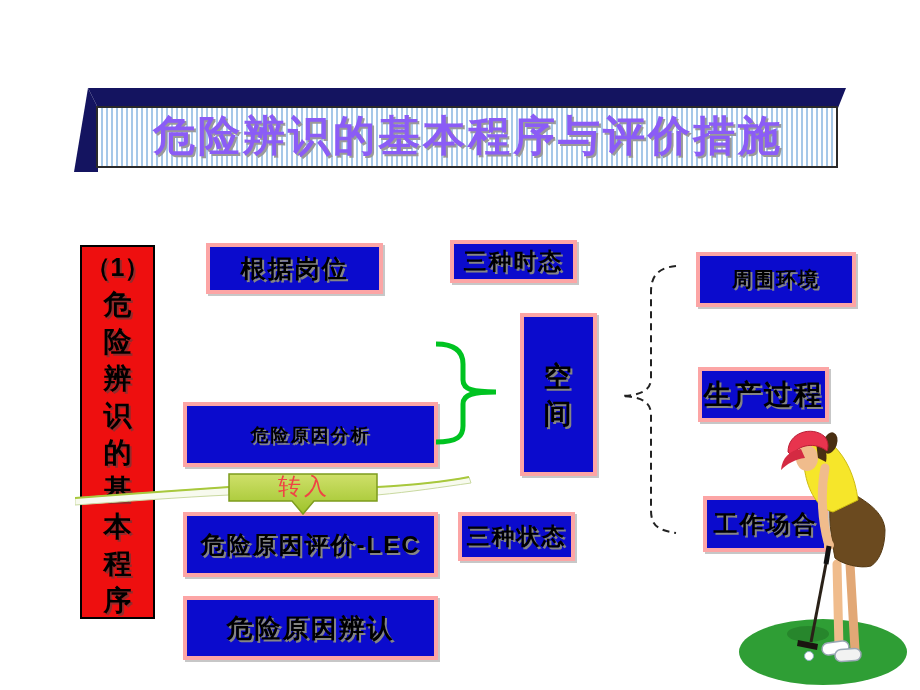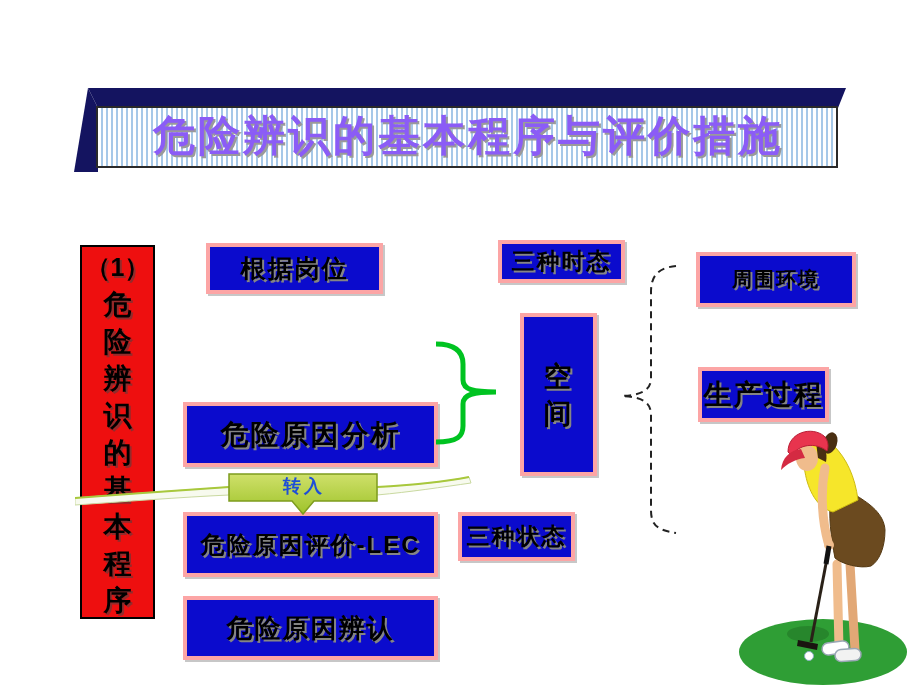--- a/index.html
+++ b/index.html
@@ -21,21 +21,21 @@
     text-shadow:2px 2px 0 rgba(70,70,70,0.55);}
   .vtext::first-line{font-size:25px;}
   
   .bluebox{box-sizing:border-box;background:#0b0bcd;border:4px solid #fca5a5;
     box-shadow:2px 2px 0 rgba(130,130,130,0.45);
     display:flex;align-items:center;justify-content:center;
     color:#000;font-weight:bold;letter-spacing:2px;
     text-shadow:2px 2px 0 #858585;white-space:pre-line;text-align:center;}
   
   .arrow-label{display:flex;align-items:center;justify-content:center;
-    font-size:18px;font-weight:bold;color:#1d4ed8;letter-spacing:3px;}
+    font-size:23px;font-weight:normal;color:#ef4444;letter-spacing:3px;}
 </style>
 </head>
 <body>
 
 <div id="slide">
 
   <div class="abs" style="left:74px;top:88px;width:776px;height:86px;">
     <svg width="776" height="86" viewBox="0 0 776 86">
       <polygon points="14,0 772,0 764,20 24,20" fill="#141460"></polygon>
       <polygon points="14,0 24,20 24,84 0,84" fill="#141460"></polygon>
@@ -55,21 +55,21 @@
 本
 程
 序</div>
   </div>
 
   <div class="abs bluebox" style="left:206px;top:243px;width:177px;height:51px;font-size:25px;">
     <span>根据岗位</span>
   </div>
 
 
-  <div class="abs bluebox" style="left:183px;top:402px;width:255px;height:65px;font-size:28px;">
+  <div class="abs bluebox" style="left:183px;top:402px;width:255px;height:65px;font-size:18px;">
     <span>危险原因分析</span>
   </div>
 
   <div class="abs bluebox" style="left:183px;top:512px;width:255px;height:65px;font-size:24px;">
     <span>危险原因评价-LEC</span>
   </div>
 
   <div class="abs bluebox" style="left:183px;top:596px;width:255px;height:64px;font-size:26px;">
     <span>危险原因辨认</span>
   </div>
@@ -91,21 +91,21 @@
 
       <path d="M154,4 L302,4 L302,31 L239,31 L228,44 L217,31 L154,31 Z" fill="url(#ag)" stroke="#7d9c1e" stroke-width="1.5"></path>
     </svg>
     <div class="abs arrow-label" style="left:155px;top:2px;width:148px;height:28px;">转入</div>
   </div>
 
   <svg class="abs" style="left:436px;top:336px;" width="74" height="112" viewBox="0 0 74 112">
     <path d="M0,8 C22,8 27,18 27,28 L27,44 C27,54 38,56 60,56 C38,56 27,58 27,68 L27,90 C27,100 22,106 0,106" fill="none" stroke="#00c321" stroke-width="5" stroke-linecap="round"></path>
   </svg>
 
-  <div class="abs bluebox" style="left:450px;top:240px;width:127px;height:43px;font-size:23px;margin-left:48px;">
+  <div class="abs bluebox" style="left:450px;top:240px;width:127px;height:43px;font-size:23px;">
     <span>三种时态</span>
   </div>
 
   <div class="abs bluebox" style="left:520px;top:313px;width:77px;height:163px;font-size:28px;line-height:37px;">
     <span>空
 间</span>
   </div>
 
   <div class="abs bluebox" style="left:458px;top:512px;width:117px;height:49px;font-size:23px;">
     <span>三种状态</span>
@@ -116,20 +116,23 @@
   </svg>
 
   <div class="abs bluebox" style="left:696px;top:252px;width:160px;height:55px;font-size:20px;">
     <span>周围环境</span>
   </div>
 
   <div class="abs bluebox" style="left:698px;top:367px;width:131px;height:55px;font-size:28px;">
     <span>生产过程</span>
   </div>
 
+  <div class="abs bluebox" style="left:703px;top:496px;width:125px;height:56px;font-size:24px;z-index:1;">
+    <span>工作场合</span>
+  </div>
 
   <svg class="abs" style="left:738px;top:418px;z-index:5;" width="172" height="272" viewBox="0 0 172 272">
 
     <ellipse cx="85" cy="234" rx="84" ry="33" fill="#2f9e35"></ellipse>
     <ellipse cx="70" cy="216" rx="21" ry="8" fill="#27862c"></ellipse>
 
     <path d="M112,146 L117,232" stroke="#e2a876" stroke-width="9" stroke-linecap="round" fill="none"></path>
     <path d="M99,146 L101,230" stroke="#f0bc8c" stroke-width="9" stroke-linecap="round" fill="none"></path>
 
     <rect x="84" y="224" width="27" height="12" rx="6" fill="#ffffff" stroke="#9aa7b5" stroke-width="1.5" transform="rotate(-8 97 230)"></rect>

